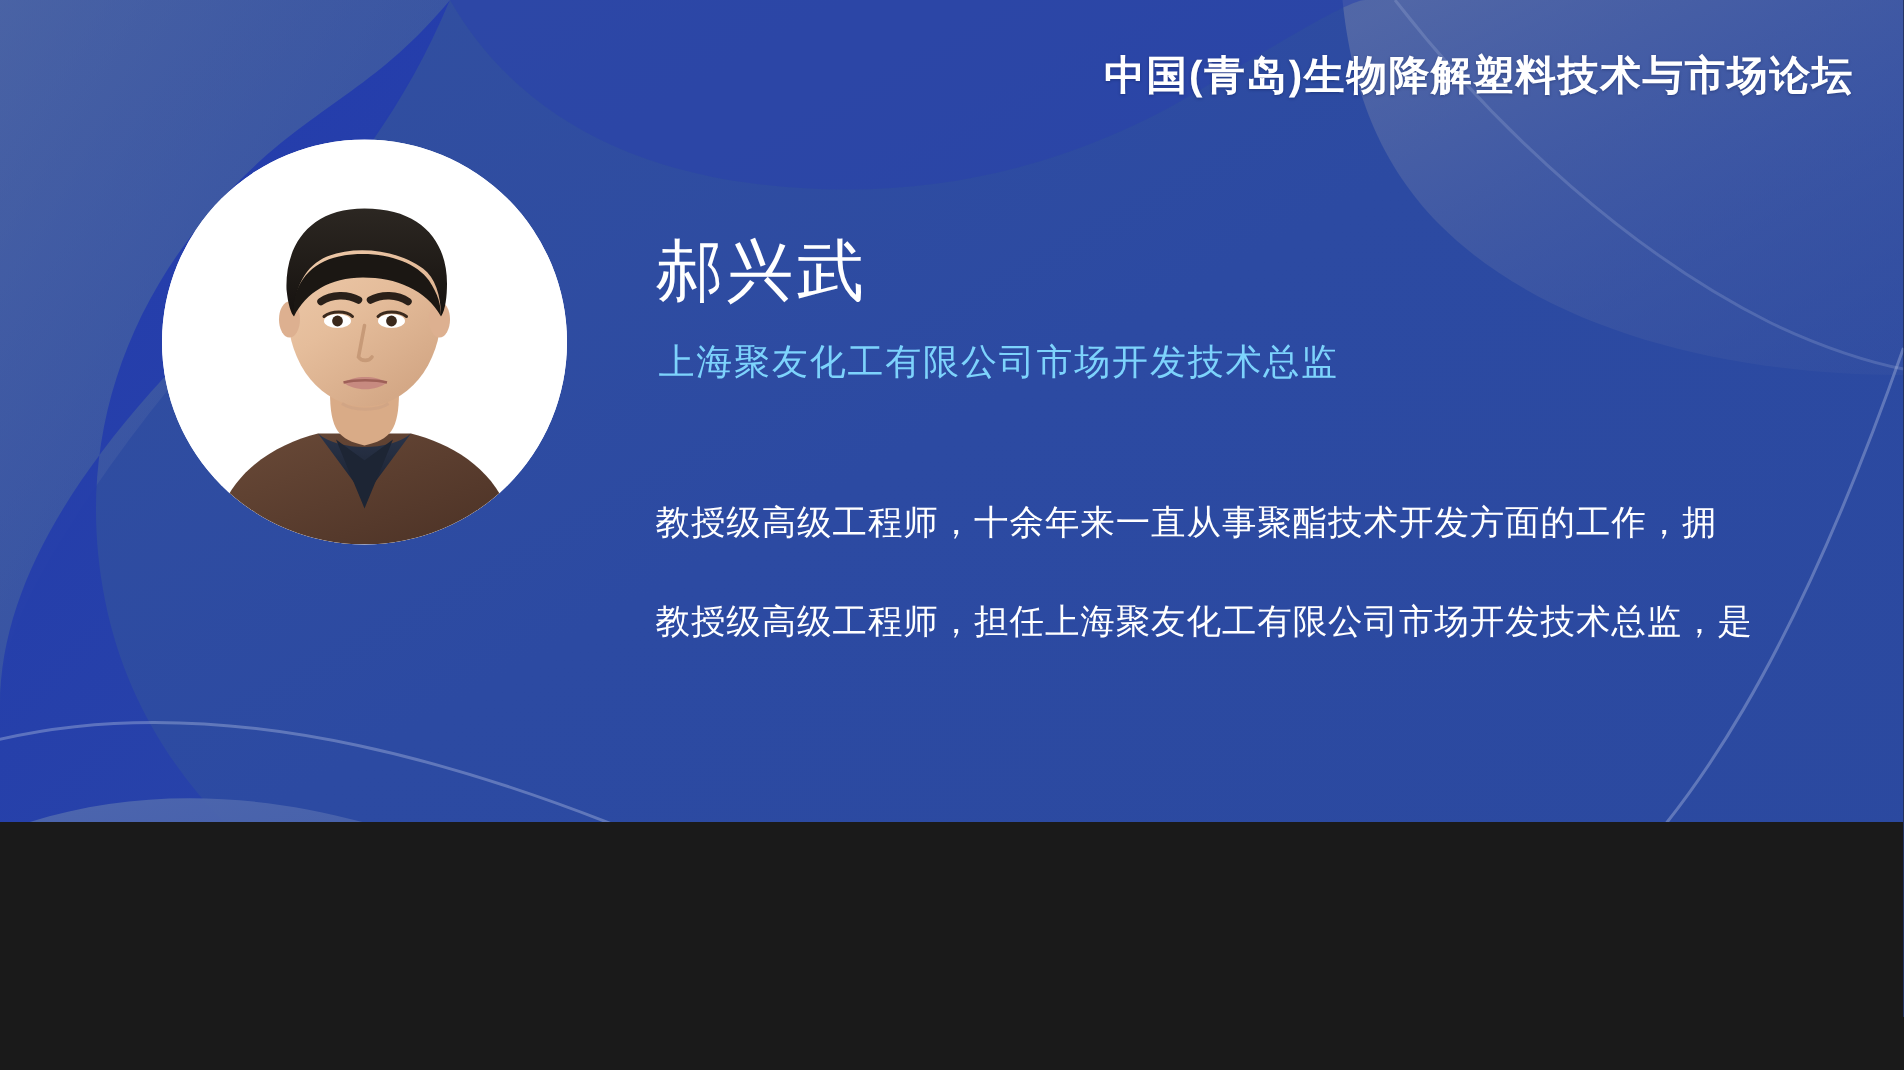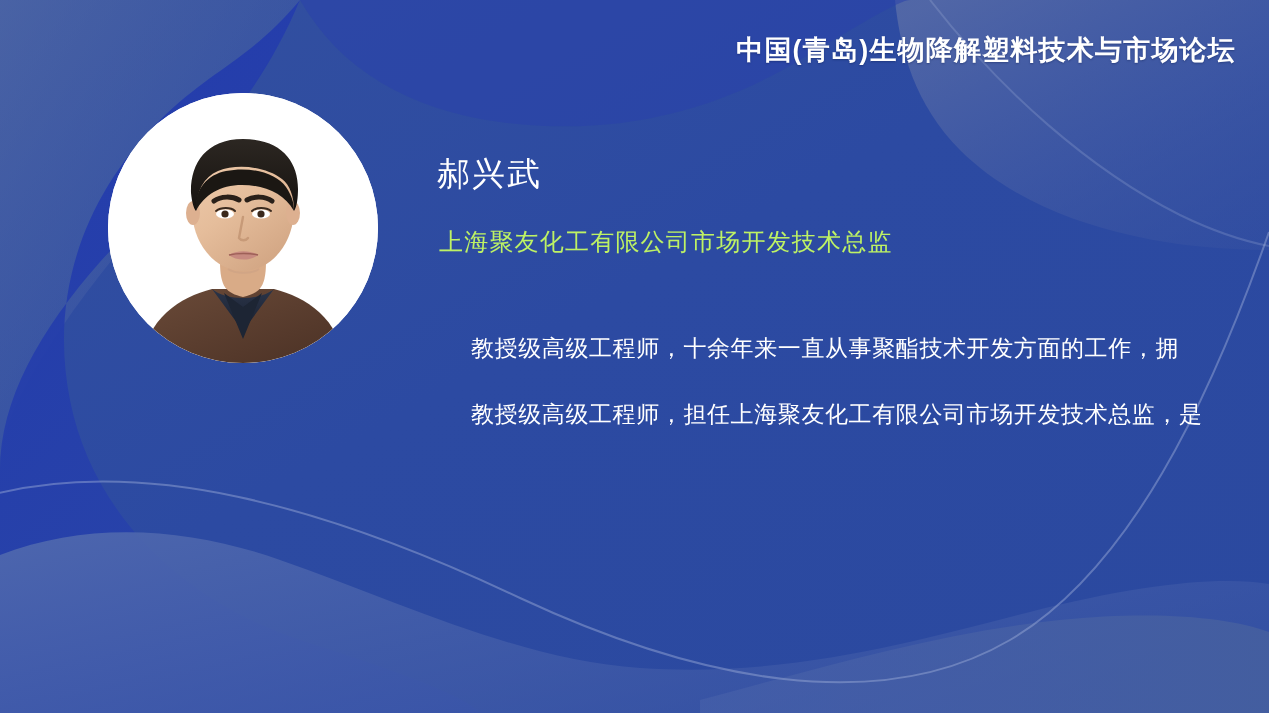--- a/index.html
+++ b/index.html
@@ -7,21 +7,21 @@
     margin: 0;
     padding: 0;
     background: #1a1a1a;
   }
   body {
     font-family: "Liberation Sans", "DejaVu Sans", sans-serif;
   }
   .slide {
     position: relative;
     width: 1269px;
-    height: 713px;
+    height: 548px;
     overflow: hidden;
     background: #2c4aa2;
   }
   .bg-svg {
     position: absolute;
     inset: 0;
     width: 1269px;
     height: 713px;
     display: block;
   }
@@ -55,48 +55,47 @@
     position: absolute;
     inset: 0;
   }
 
   
   .person-name {
     position: absolute;
     left: 437px;
     top: 156px;
     color: #ffffff;
-    font-size: 33px;
+    font-size: 45px;
     font-weight: normal;
     letter-spacing: 2px;
     line-height: 1.1;
     white-space: nowrap;
   }
   .person-role {
     position: absolute;
     left: 439px;
     top: 228px;
-    color: #bef264;
+    color: #7dd3fc;
     font-size: 24px;
     font-weight: normal;
     letter-spacing: 1.2px;
     line-height: 1.2;
     white-space: nowrap;
   }
   .bio {
     position: absolute;
     left: 437px;
     top: 315px;
     width: 745px;
     color: #ffffff;
     font-size: 23px;
     font-weight: normal;
     letter-spacing: 0.6px;
     line-height: 66px;
-    margin-left: 34px;
   }
   .bio-line {
     white-space: nowrap;
   }
 </style>
 </head>
 <body>
 
 <div class="slide">
 

